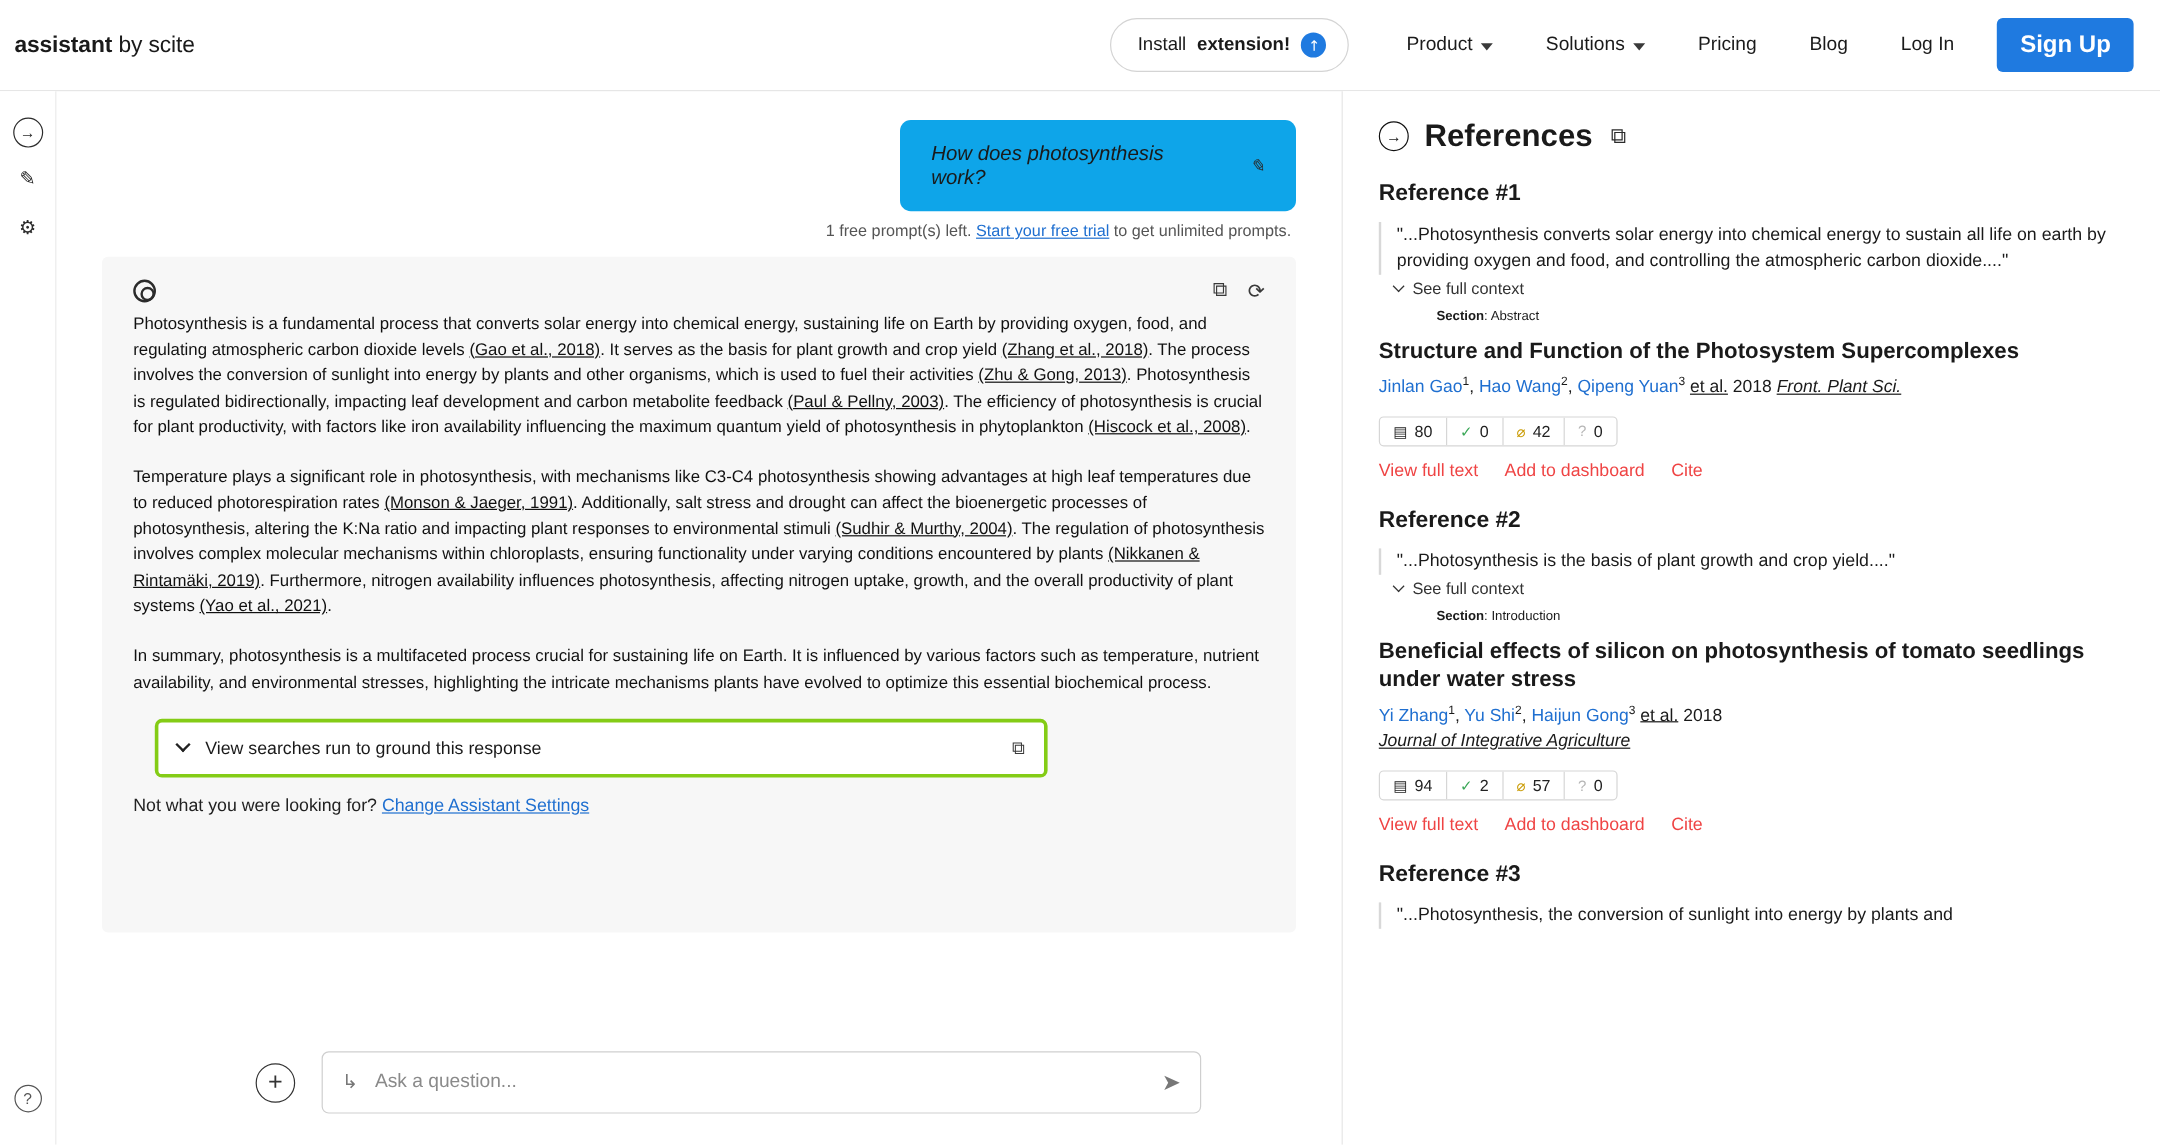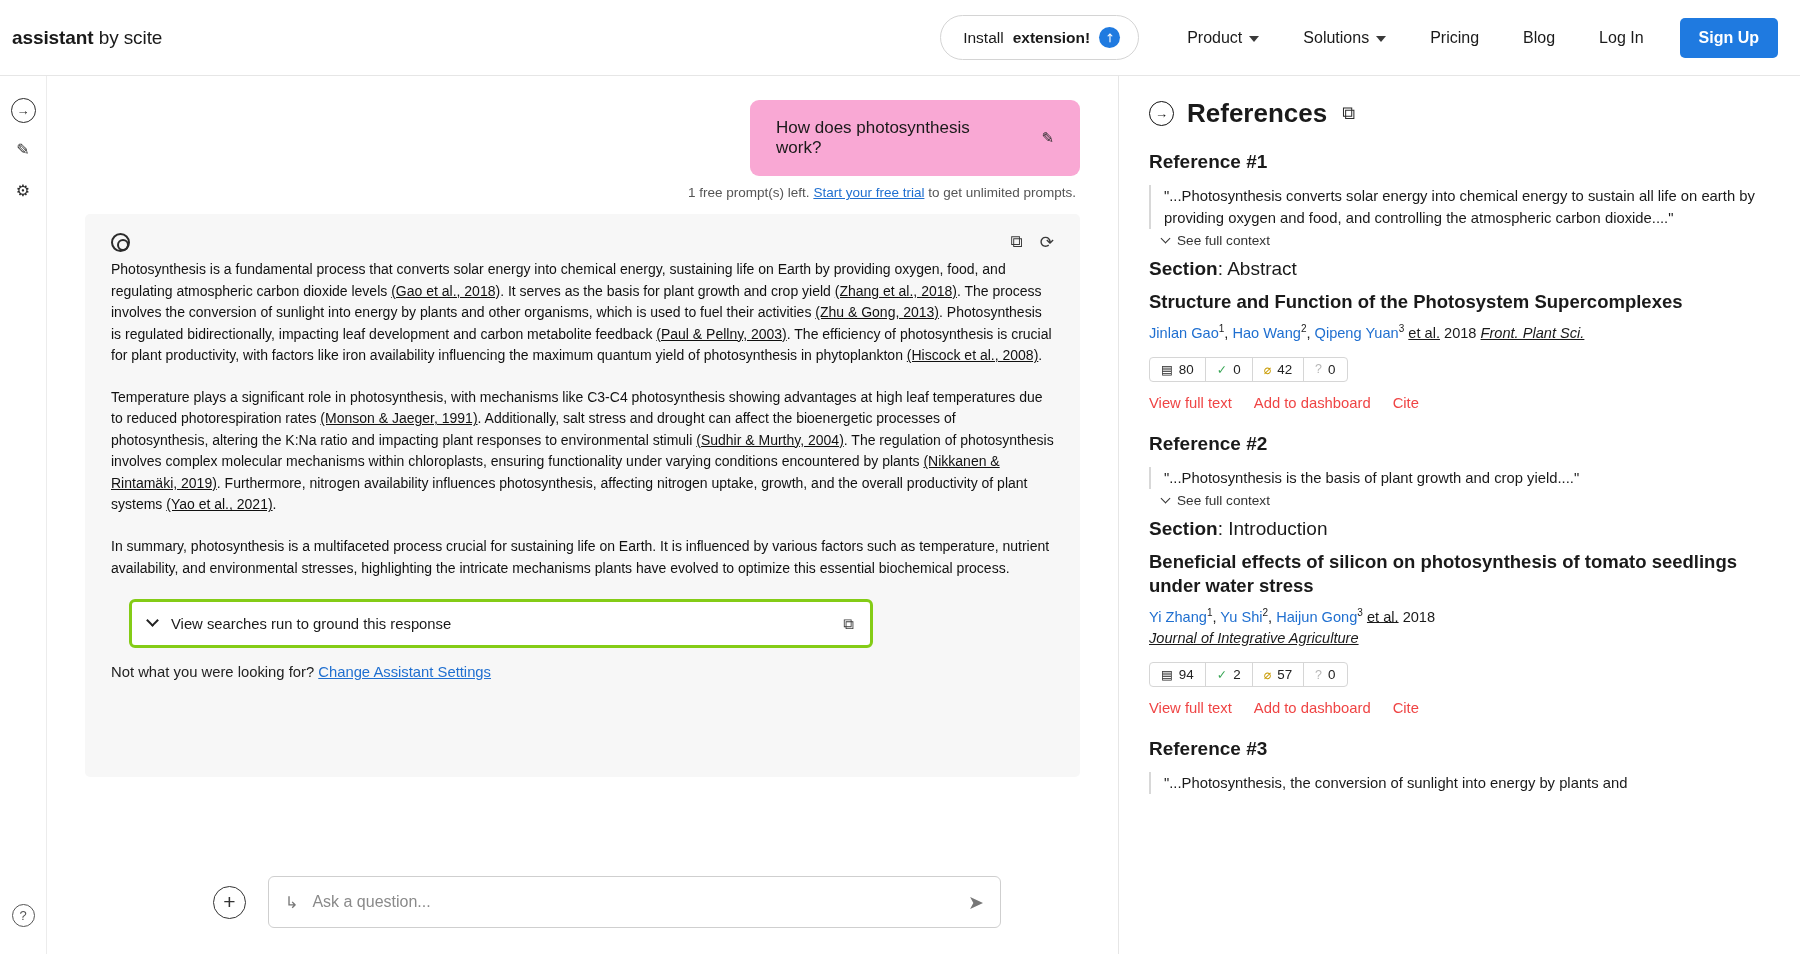--- a/index.html
+++ b/index.html
@@ -68,21 +68,21 @@
     border-left: 5px solid transparent;
     border-right: 5px solid transparent;
     border-top: 6px solid #3a3a3a;
     display: inline-block;
     position: relative; top: 1px;
   }
   .signup {
     background: #1f7ae0;
     color: #fff;
     font-weight: 700;
-    font-size: 16px;
+    font-size: 20px;
     padding: 11px 19px;
     border-radius: 5px;
     margin-left: 14px;
   }
 
   
   .shell { display: flex; height: calc(954px - 76px); }
 
   
   .rail {
@@ -121,26 +121,27 @@
 
   
   .chat {
     flex: 1 1 auto;
     position: relative;
     padding: 0 38px;
     overflow: hidden;
   }
   .user-row { display: flex; justify-content: flex-end; padding-top: 24px; }
   .user-bubble {
-    background: #f9a8d4;
+    background: #0ea5e9;
     border-radius: 9px;
     padding: 18px 26px;
     font-size: 17px;
     display: flex; align-items: center; gap: 29px;
     max-width: 330px;
+    font-style: italic;
   }
   .edit-ico { color: #2a2a2a; font-size: 15px; }
   .free-note {
     text-align: right;
     font-size: 13.5px;
     color: #555;
     margin-top: 9px;
     padding-right: 4px;
   }
   .free-note a { color: #1f6fd0; text-decoration: underline; }
@@ -293,21 +294,21 @@
     margin-bottom: 10px;
   }
   .chev-sm {
     display: inline-block;
     width: 7px; height: 7px;
     border-right: 1.8px solid #333;
     border-bottom: 1.8px solid #333;
     transform: rotate(45deg);
     position: relative; top: -2px;
   }
-  .ref-section { font-size: 19px; margin-bottom: 10px; }
+  .ref-section { font-size: 11px; margin-bottom: 10px; margin-left: 48px; }
   .ref-section b { font-weight: 700; }
   .ref-ttl {
     font-size: 18.5px;
     font-weight: 700;
     line-height: 1.32;
     margin-bottom: 6px;
   }
   .ref-authors { font-size: 14.6px; margin-bottom: 12px; line-height: 1.5; }
   .ref-authors a { color: #1f6fd0; }
   .ref-authors sup { font-size: 10px; }

